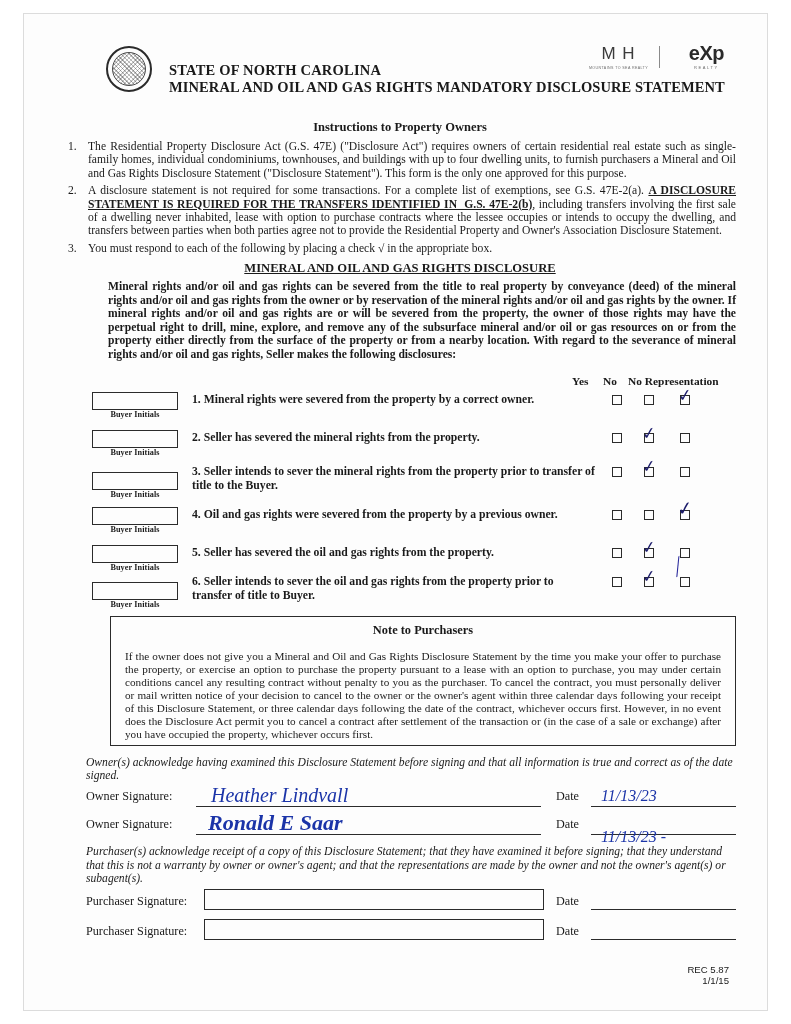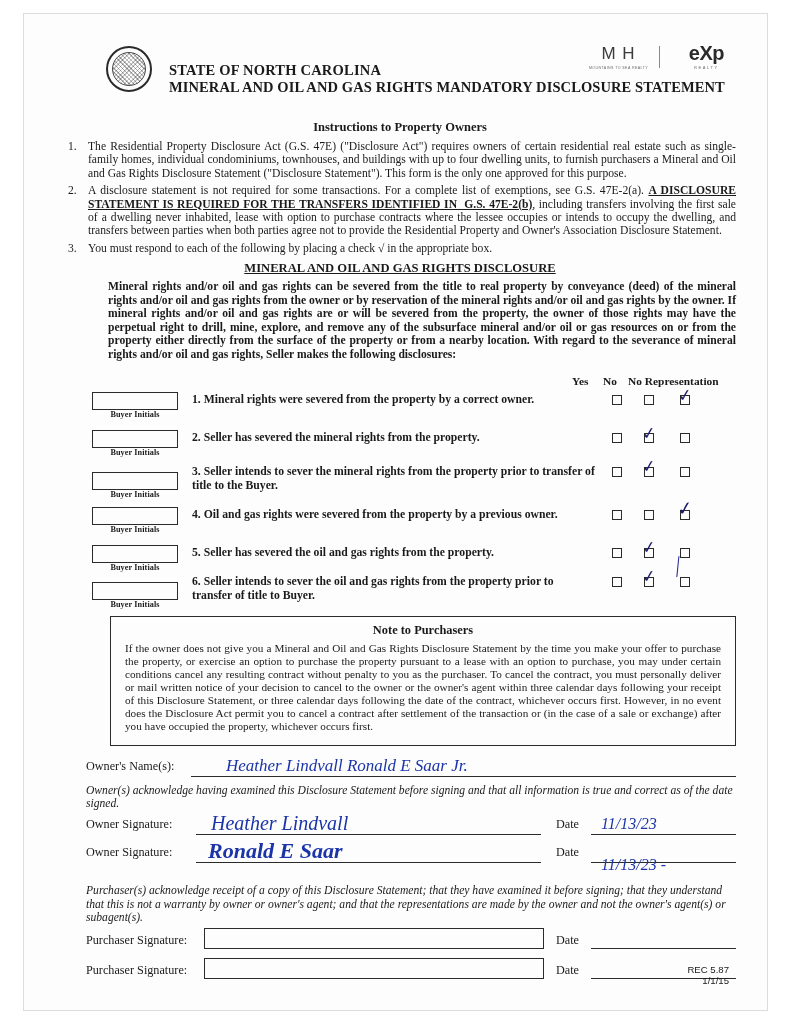--- a/index.html
+++ b/index.html
@@ -252,21 +252,21 @@
     width: 626px;
     height: 130px;
     border: 1px solid #2b2b2b;
     box-sizing: border-box;
     padding: 6px 14px 6px 14px;
   }
   .note-title {
     text-align: center;
     font-weight: bold;
     font-size: 12.4px;
-    margin-bottom: 4px;
+    margin-bottom: 12px;
   }
   .note-body {
     font-size: 11.2px;
     line-height: 13px;
     text-align: justify;
   }
 
   
   .sig-area {
     position: absolute;
@@ -468,25 +468,20 @@
     </div>
 
     <div class="notebox">
       <div class="note-title">Note to Purchasers</div>
       <div class="note-body">If the owner does not give you a Mineral and Oil and Gas Rights Disclosure Statement by the time you make your offer to purchase the property, or exercise an option to purchase the property pursuant to a lease with an option to purchase, you may under certain conditions cancel any resulting contract without penalty to you as the purchaser. To cancel the contract, you must personally deliver or mail written notice of your decision to cancel to the owner or the owner's agent within three calendar days following your receipt of this Disclosure Statement, or three calendar days following the date of the contract, whichever occurs first. However, in no event does the Disclosure Act permit you to cancel a contract after settlement of the transaction or (in the case of a sale or exchange) after you have occupied the property, whichever occurs first.</div>
     </div>
 
     <div class="sig-area">
 
 
-      <div class="fieldline" style="height:28px">
-        <span class="lbl-inline">Owner's Name(s):</span>
-        <span class="rule" style="left:105px; top:20px; width:545px;"></span>
-        <span class="hand" style="left:140px; top:0px; font-size:17px; color:#1b34a8;">Heather Lindvall   Ronald E Saar Jr.</span>
-      </div>
 
       <div class="ital" style="margin-top:0">Owner(s) acknowledge having examined this Disclosure Statement before signing and that all information is true and correct as of the date signed.</div>
 
       <div class="fieldline" style="height:28px; margin-top:4px;">
         <span class="lbl-inline">Owner Signature:</span>
         <span class="rule" style="left:110px; top:20px; width:345px;"></span>
         <span class="hand" style="left:125px; top:-2px; font-size:20px;">Heather Lindvall</span>
         <span class="lbl-inline" style="left:470px;">Date</span>
         <span class="rule" style="left:505px; top:20px; width:145px;"></span>
         <span class="hand" style="left:515px; top:1px; font-size:16px;">11/13/23</span>
@@ -494,21 +489,21 @@
 
       <div class="fieldline" style="height:28px">
         <span class="lbl-inline">Owner Signature:</span>
         <span class="rule" style="left:110px; top:20px; width:345px;"></span>
         <span class="hand" style="left:122px; top:-4px; font-size:22px; font-weight:bold;">Ronald E Saar</span>
         <span class="lbl-inline" style="left:470px;">Date</span>
         <span class="rule" style="left:505px; top:20px; width:145px;"></span>
         <span class="hand" style="left:515px; top:14px; font-size:16px;">11/13/23 -</span>
       </div>
 
-      <div class="ital" style="margin-top:14px">Purchaser(s) acknowledge receipt of a copy of this Disclosure Statement; that they have examined it before signing; that they understand that this is not a warranty by owner or owner's agent; and that the representations are made by the owner and not the owner's agent(s) or subagent(s).</div>
+      <div class="ital" style="margin-top:3px">Purchaser(s) acknowledge receipt of a copy of this Disclosure Statement; that they have examined it before signing; that they understand that this is not a warranty by owner or owner's agent; and that the representations are made by the owner and not the owner's agent(s) or subagent(s).</div>
 
       <div class="fieldline" style="height:30px; margin-top:6px;">
         <span class="lbl-inline">Purchaser Signature:</span>
         <span class="box-line" style="left:118px; top:-2px; width:340px;"></span>
         <span class="lbl-inline" style="left:470px;">Date</span>
         <span class="rule" style="left:505px; top:18px; width:145px;"></span>
       </div>
 
       <div class="fieldline" style="height:30px">
         <span class="lbl-inline">Purchaser Signature:</span>

